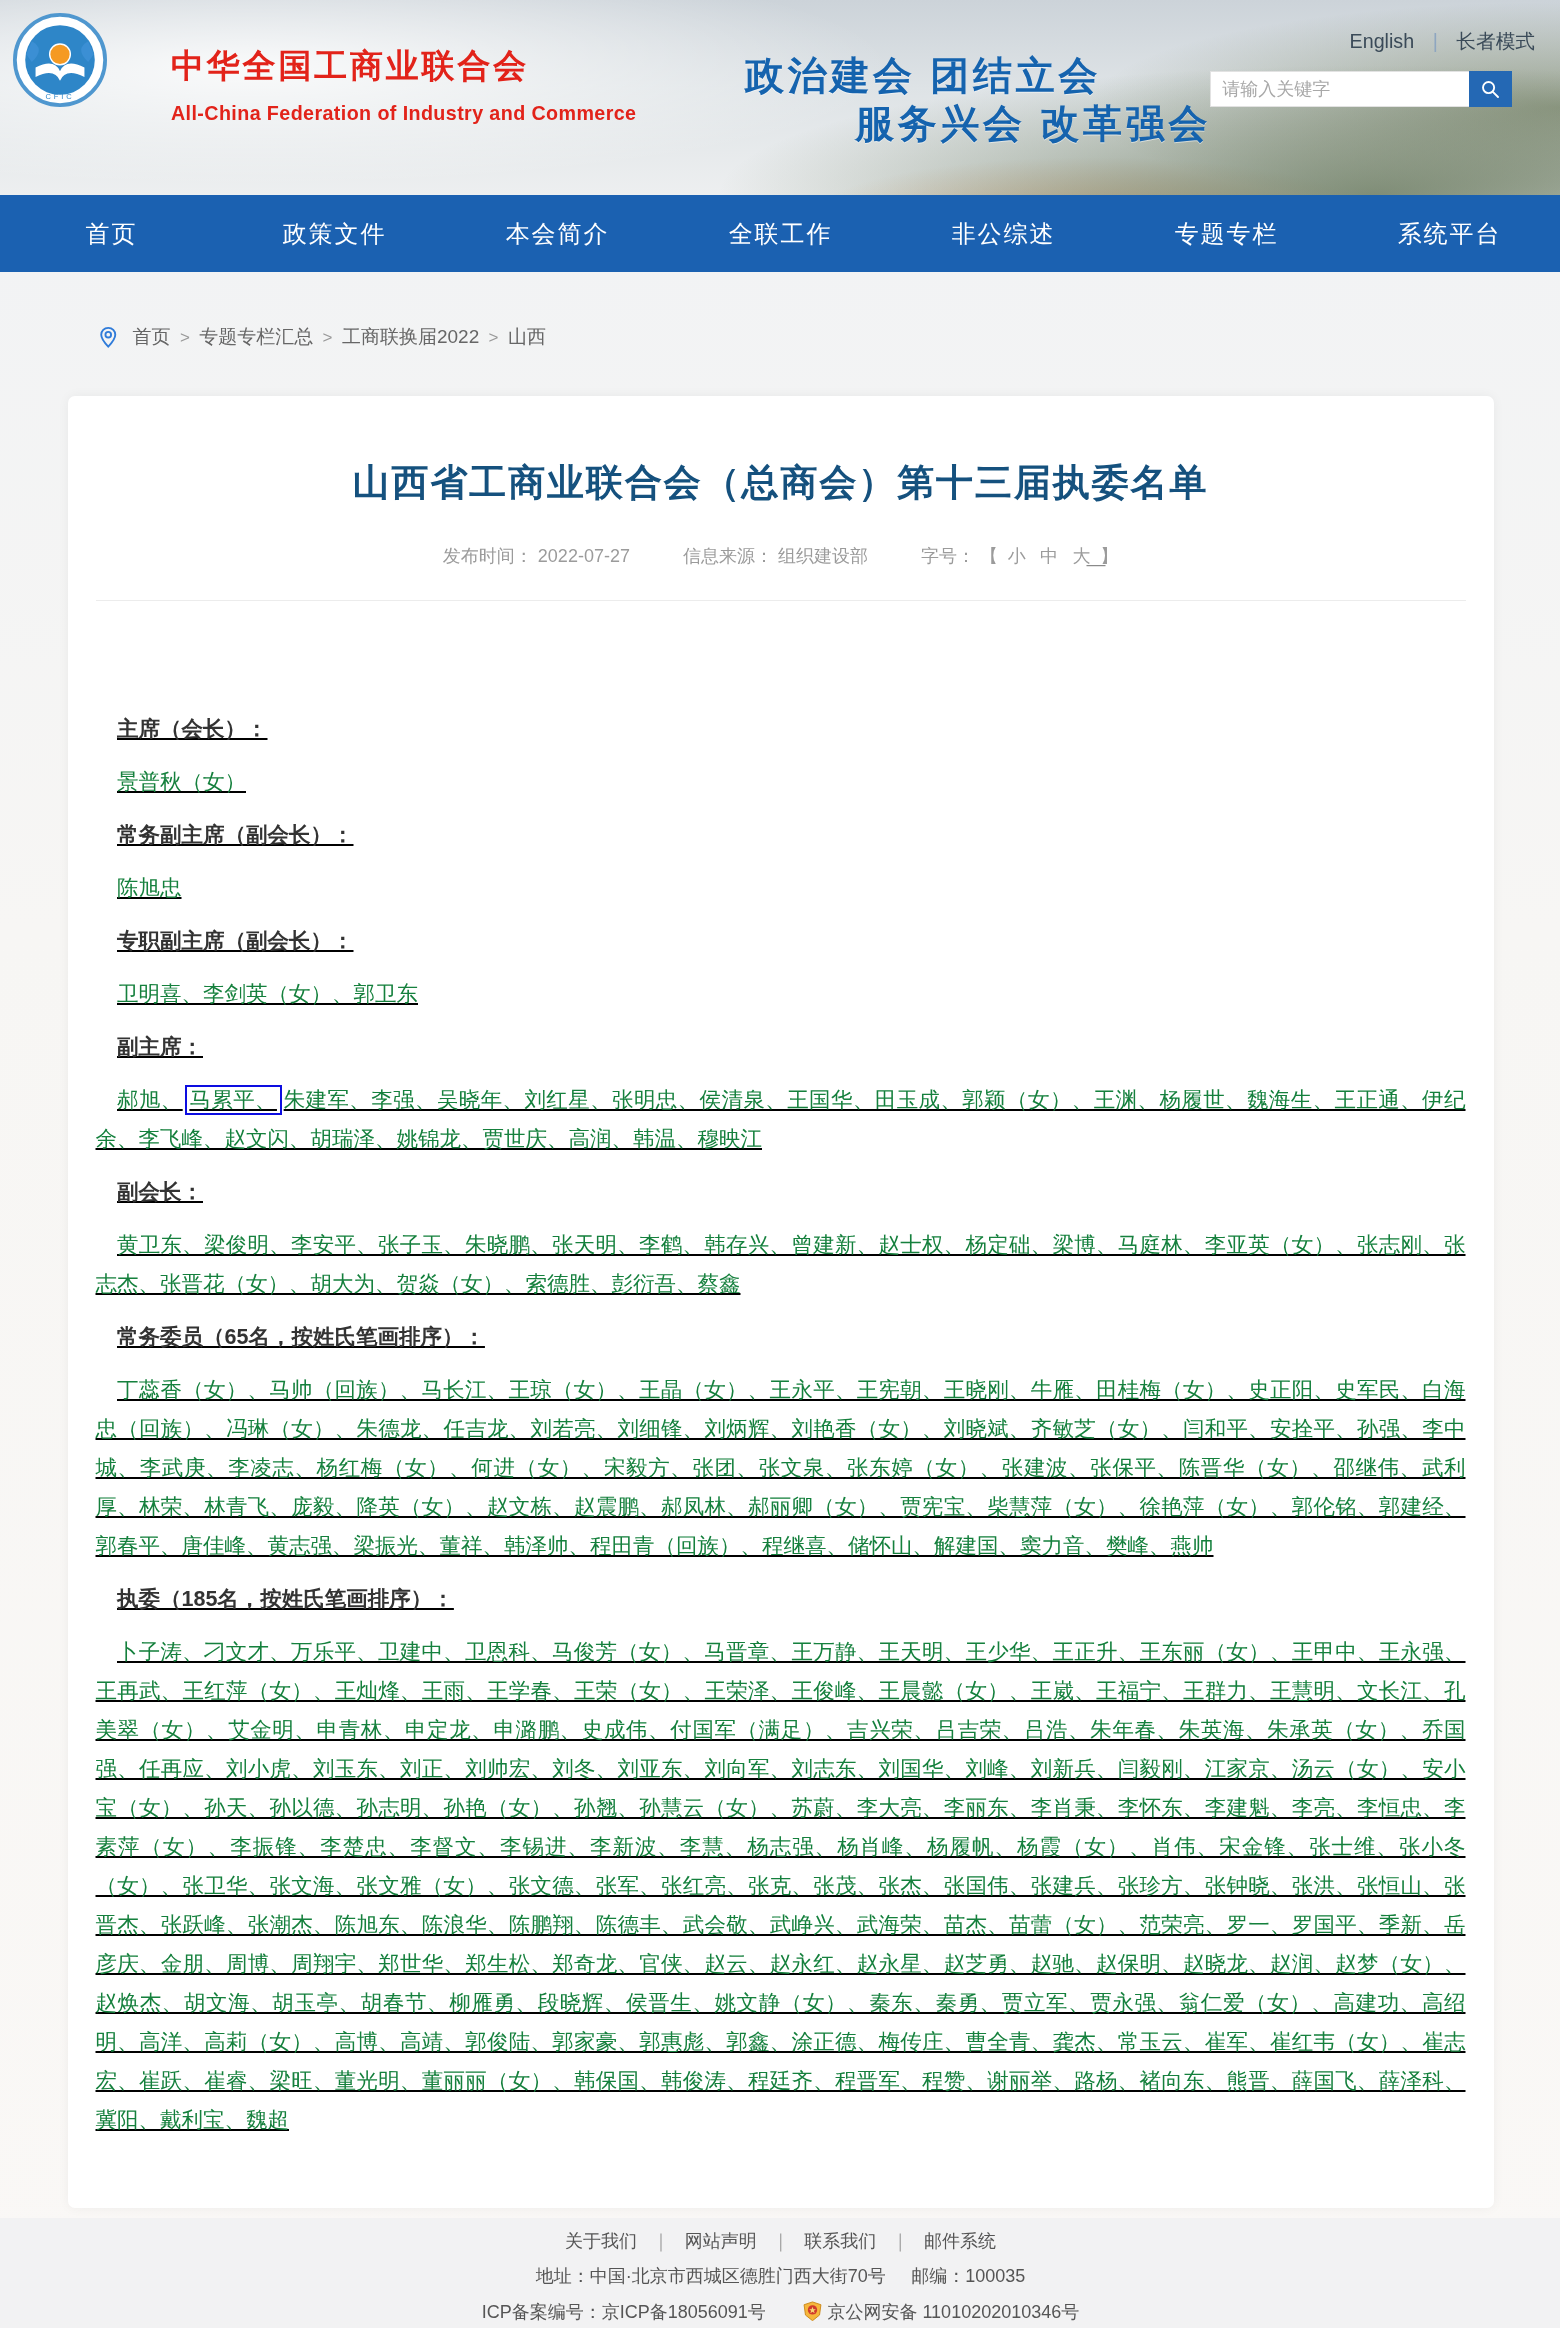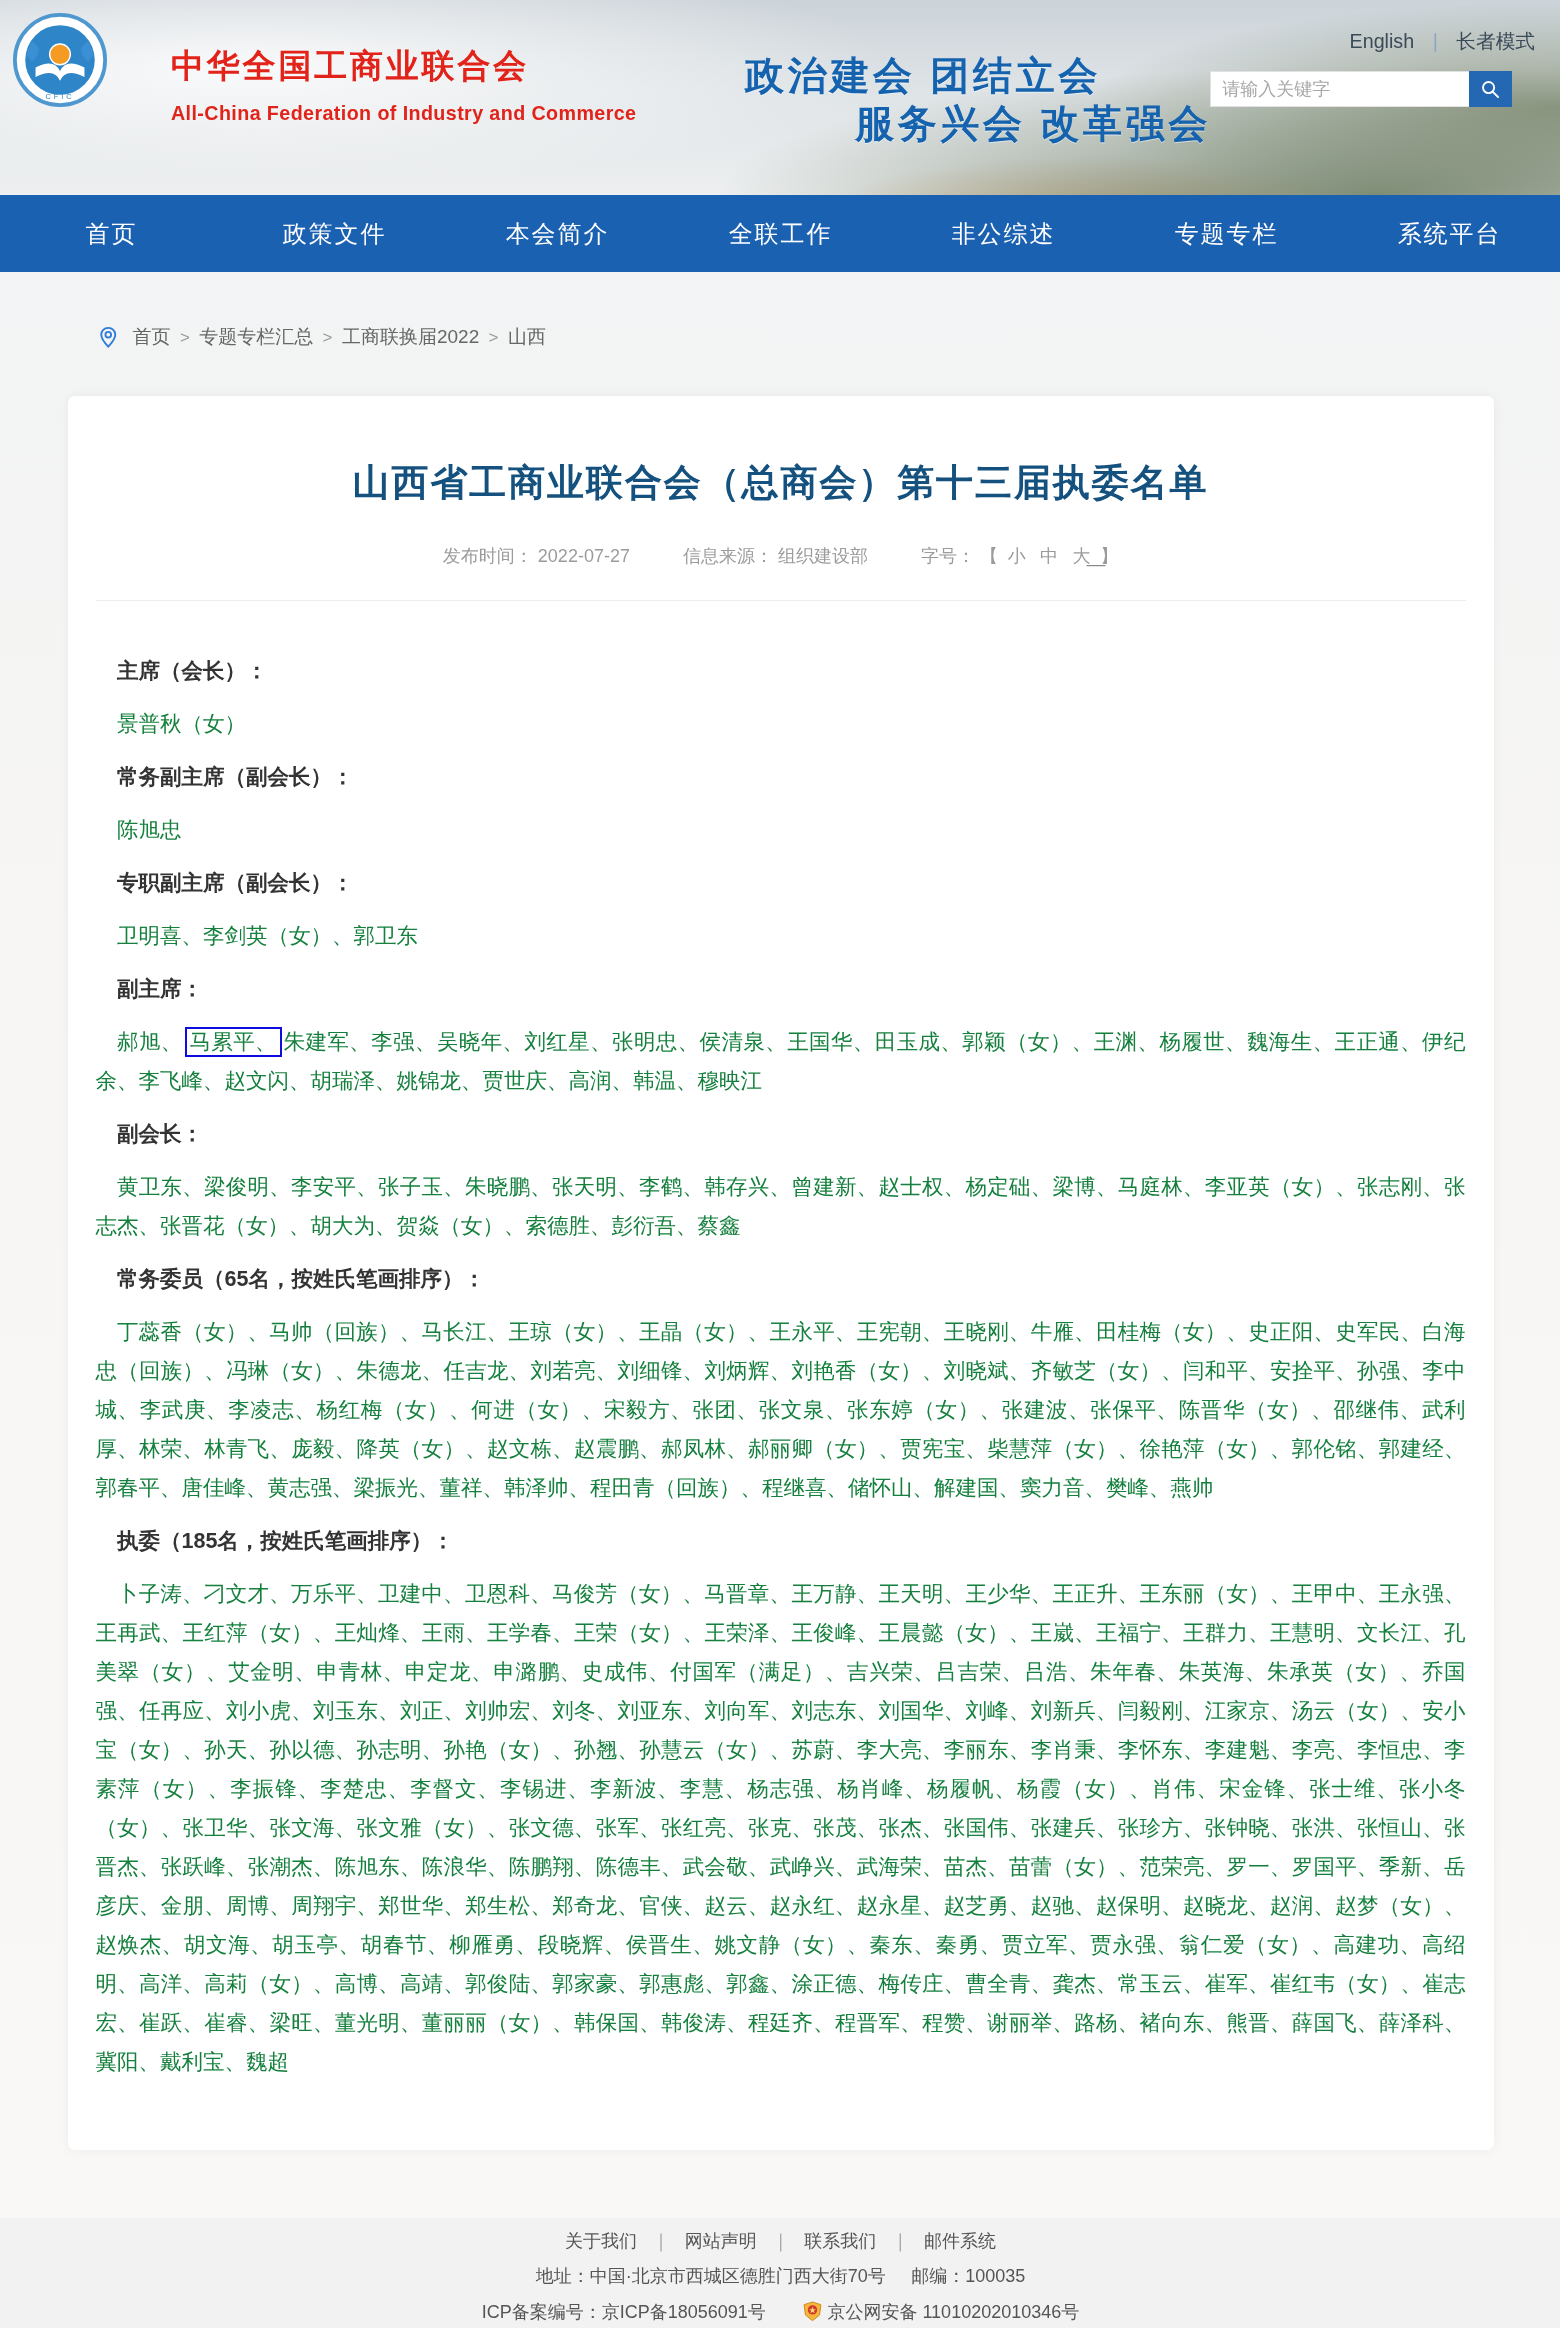--- a/index.html
+++ b/index.html
@@ -42,21 +42,21 @@
 
   
   .card{position:relative;width:1426px;margin:45px auto 0;background:#ffffff;
         box-shadow:0 0 11.2px rgba(0,0,0,.05);padding:0 28px 54px;box-sizing:border-box;border-radius:7px;}
   .art-title{margin:0;padding-top:62px;text-align:center;font-size:37px;font-weight:bold;color:#15517e;letter-spacing:1.9px;}
   .meta{margin-top:36px;text-align:center;font-size:18px;color:#9b9b9b;}
   .meta .chunk{margin:0 24px;}
   .meta .fsz{cursor:pointer;margin:0 4.7px;}
   .share-dash{position:absolute;top:157px;left:1019px;color:#8a8a8a;font-size:19px;cursor:pointer;}
   .divider{border:none;border-top:0.9px solid #ececec;margin:32px 0 0 0;}
-  .body-text{margin-top:51px;}
+  .body-text{margin-top:109px;text-decoration:underline;}
   .para{font-size:21.5px;line-height:39px;color:#15803d;text-align:justify;text-indent:1em;margin:14px 0;}
   .para.heading{font-weight:bold;color:#333;}
   .hl-box{border:2.8px solid #0d0de0;padding:0.9px 2.8px;margin:0 1.9px;}
 
   
   .footer{position:absolute;left:0;bottom:0;width:100%;height:110px;background:#f2f2f3;
           text-align:center;color:#555;font-size:18px;}
   .f-line{margin-top:11.2px;}
   .f-link{cursor:pointer;color:#555;}
   .f-sep{color:#999;margin:0 15px;font-weight:100;}

